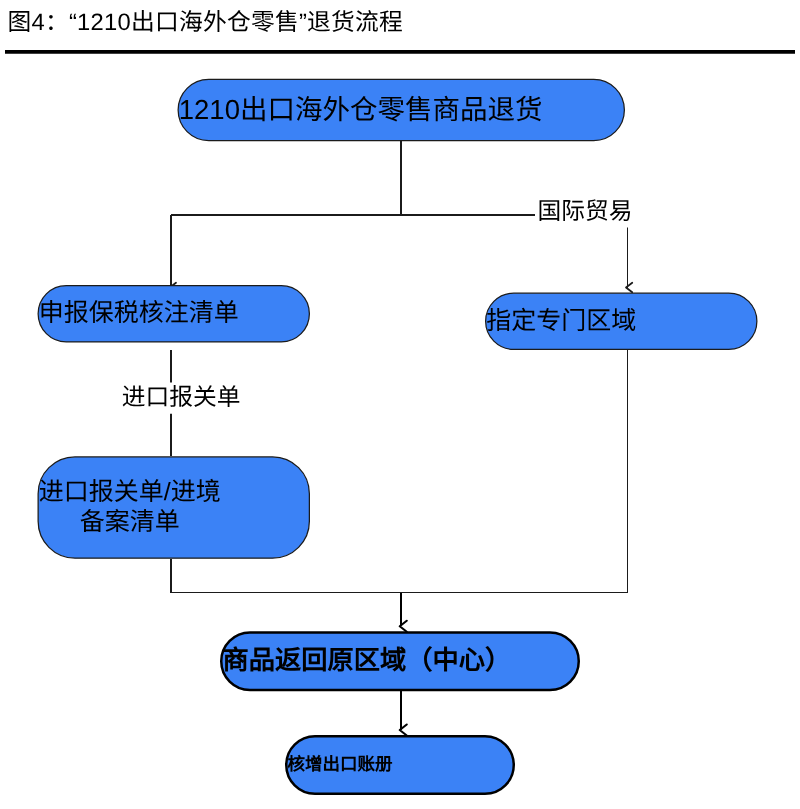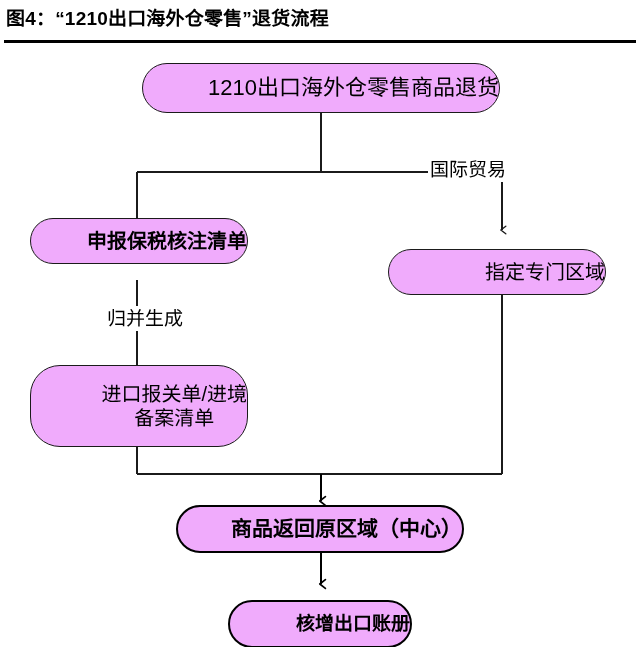--- a/index.html
+++ b/index.html
@@ -20,21 +20,21 @@
     overflow: hidden;
   }
 
   
   #fig-title {
     position: absolute;
     left: 6px;
     top: 6px;
     width: 628px;
     font-size: 19px;
-    font-weight: bold;
+    font-weight: normal;
     letter-spacing: 0.2px;
     line-height: 26px;
     white-space: nowrap;
   }
   #title-rule {
     position: absolute;
     left: 4px;
     top: 40px;
     width: 632px;
     height: 3px;
@@ -47,49 +47,49 @@
     left: 0;
     top: 0;
     width: 640px;
     height: 647px;
   }
 
   
   .node {
     position: absolute;
     box-sizing: border-box;
-    background: #f0abfc;
+    background: #3b82f6;
     border: 1.6px solid #1b1b1b;
     border-radius: 26px;
     display: flex;
     align-items: center;
-    justify-content: flex-end;
+    justify-content: flex-start;
     text-align: center;
     line-height: 1.22;
     z-index: 3;
   }
   .node .node-text {
     display: block;
     white-space: pre-line;
   }
   .node.bold-node {
     border-width: 2.6px;
     border-color: #000000;
   }
   .node.bold-node .node-text {
     font-weight: bold;
   }
 
   
   #node-top      { left: 142px; top: 63px;  width: 358px; height: 50px; font-size: 22px; }
-  #node-declare  { left: 30px;  top: 218px; width: 218px; height: 46px; font-size: 20px; font-weight: bold; }
-  #node-zone     { left: 388px; top: 234px; width: 218px; height: 46px; font-size: 20px; margin-top: 15px; }
+  #node-declare  { left: 30px;  top: 228px; width: 218px; height: 46px; font-size: 20px; }
+  #node-zone     { left: 388px; top: 234px; width: 218px; height: 46px; font-size: 20px; }
   #node-customs  { left: 30px;  top: 365px; width: 218px; height: 82px; font-size: 20px; border-radius: 30px; }
   #node-return   { left: 176px; top: 505px; width: 288px; height: 48px; font-size: 21px; }
-  #node-ledger   { left: 228px; top: 588px; width: 184px; height: 48px; font-size: 19px; margin-top: 12px; }
+  #node-ledger   { left: 228px; top: 588px; width: 184px; height: 48px; font-size: 14px; }
 
   
   .edge-label {
     position: absolute;
     font-size: 19px;
     line-height: 25px;
     color: #000000;
     background: #ffffff;
     white-space: pre-line;
     z-index: 2;
@@ -140,21 +140,21 @@
 
       <path d="M321,474 L321,501" marker-end="url(#arrowBold)"></path>
 
       <path d="M321,553 L321,584" marker-end="url(#arrowBold)"></path>
     </g>
   </svg>
 
 
   <div class="edge-label" id="label-storage">国际贸易</div>
 
-  <div class="edge-label" id="label-merge">归并生成</div>
+  <div class="edge-label" id="label-merge">进口报关单</div>
 
 
   <div class="node" id="node-top">
     <span class="node-text">1210出口海外仓零售商品退货</span>
   </div>
 
   <div class="node" id="node-declare">
     <span class="node-text">申报保税核注清单</span>
   </div>
 

